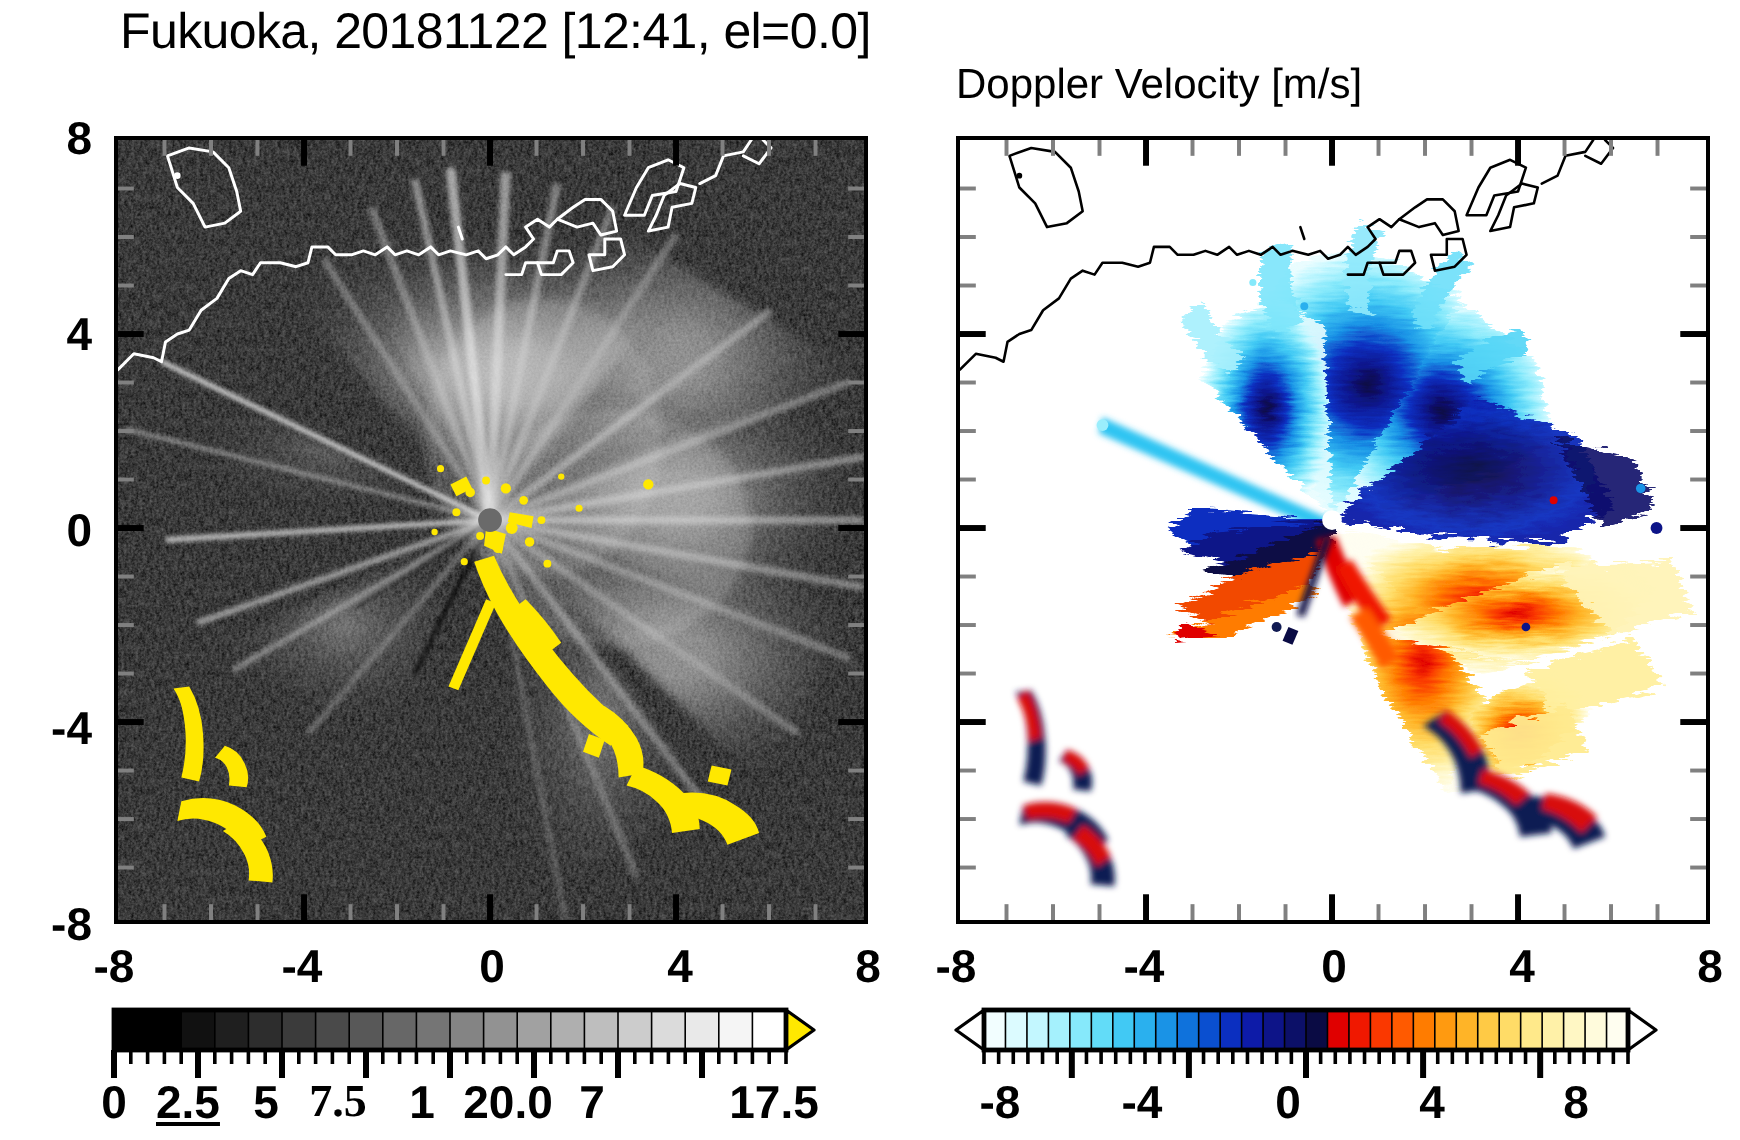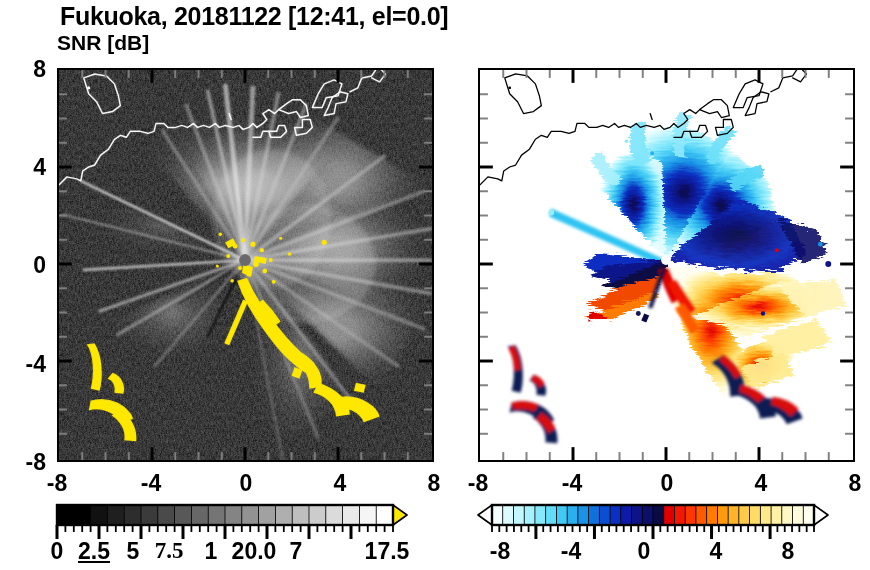--- a/index.html
+++ b/index.html
@@ -1,20 +1,20 @@
 <!DOCTYPE html>
 <html><head>
 <meta charset="utf-8">
 <style>
   html,body{margin:0;padding:0;background:#ffffff;}
   body{width:870px;height:570px;overflow:hidden;
        font-family:"Liberation Sans","DejaVu Sans",sans-serif;color:#000;}
   #root{position:relative;width:870px;height:570px;}
 
-  .ttl{position:absolute;font-weight:bold;white-space:nowrap;}
+  .ttl{position:absolute;font-weight:normal;white-space:nowrap;}
   #main-title{left:60px;top:2px;font-size:25px;letter-spacing:-0.3px;}
   #t-left{left:57px;top:31px;font-size:21px;}
   #t-right{left:478px;top:31px;font-size:21px;}
 
   .panel{position:absolute;box-sizing:border-box;border:2px solid #000;overflow:hidden;}
   #panel-left{left:57px;top:68px;width:377px;height:394px;background:#000;}
   #panel-right{left:478px;top:68px;width:377px;height:394px;background:#fff;}
   .panel svg{display:block;width:100%;height:100%;}
 
   .axlab{position:absolute;font-size:23px;font-weight:bold;text-align:center;}
@@ -26,21 +26,21 @@
   .cbar svg{display:block;width:100%;height:100%;overflow:visible;}
 
   .cblab{position:absolute;font-size:23px;font-weight:bold;text-align:center;white-space:nowrap;}
 </style>
 </head>
 <body>
 
 <div id="root">
 
   <div class="ttl" id="main-title">Fukuoka, 20181122 [12:41, el=0.0]</div>
-  <div class="ttl" id="t-left">SNR [dB]</div>
+  <div class="ttl" id="t-right">Doppler Velocity [m/s]</div>
 
   <div class="ylab" style="left:6px;top:56px;width:40px;">8</div>
   <div class="ylab" style="left:6px;top:154px;width:40px;">4</div>
   <div class="ylab" style="left:6px;top:252px;width:40px;">0</div>
   <div class="ylab" style="left:0px;top:351px;width:46px;">-4</div>
   <div class="ylab" style="left:0px;top:449px;width:46px;">-8</div>
 
   <div class="panel" id="panel-left">
     <svg viewBox="0 0 377 394" preserveAspectRatio="none">
       <defs>

